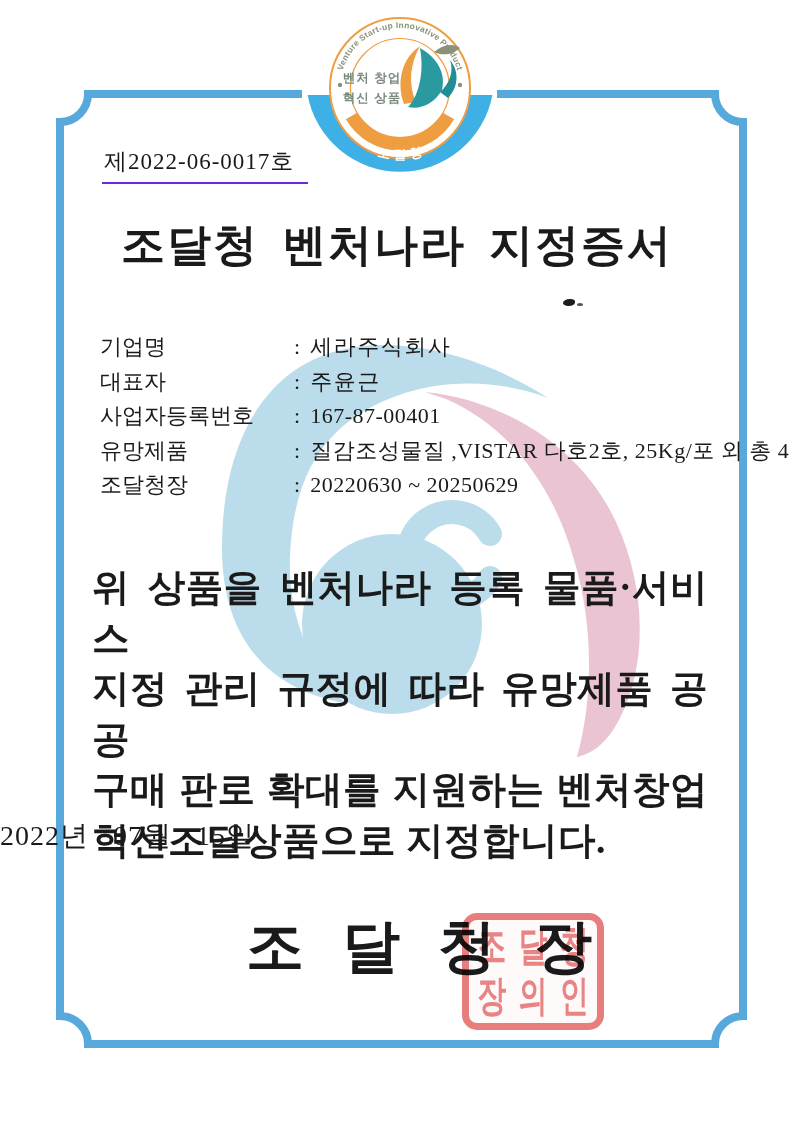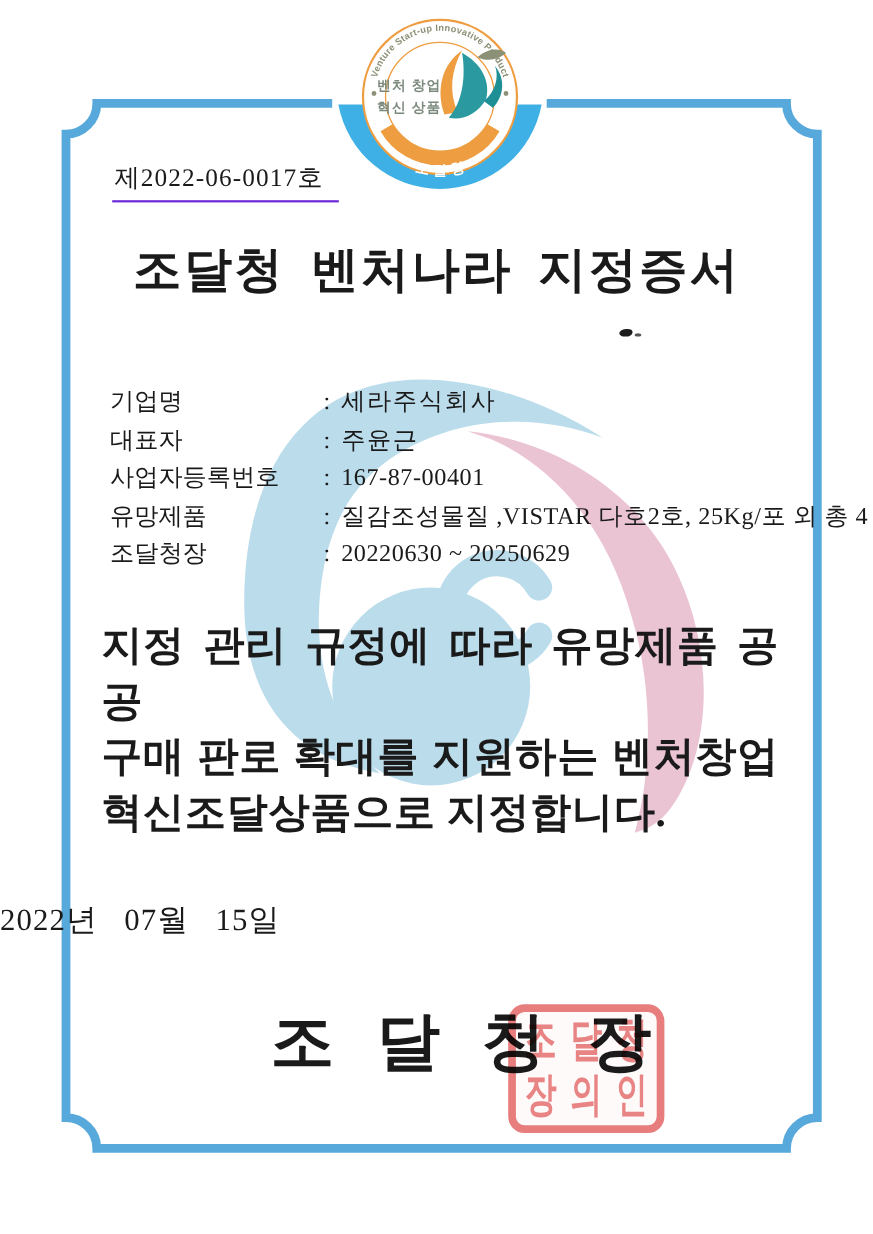--- a/index.html
+++ b/index.html
@@ -14,21 +14,21 @@
   #docnum{
     left:102px;top:146px;font-size:23px;letter-spacing:1px;
     border-bottom:2px solid #6d28d9;padding:0 14px 5px 2px;z-index:5;text-align:right;
   }
   
   #title{
     left:0;right:0;top:216px;text-align:center;font-size:44px;font-weight:bold;
     letter-spacing:2px;word-spacing:10px;z-index:5;
   }
   
-  #fields{left:100px;top:348px;width:612px;z-index:5;}
+  #fields{left:100px;top:330px;width:612px;z-index:5;}
   .frow{height:34.5px;line-height:34.5px;font-size:22px;white-space:nowrap;}
   .flabel{
     display:inline-block;width:188px;vertical-align:top;
     text-align:justify;text-align-last:justify;
   }
   .fcolon{display:inline-block;margin:0 10px 0 6px;}
   .fvalue{letter-spacing:1.5px;}
   
   #body-par{left:92px;top:563px;width:616px;z-index:5;}
   .bline{
@@ -128,20 +128,21 @@
     </div>
     <div class="frow">
       <span class="flabel">유망제품</span><span class="fcolon">:</span><span class="fvalue" style="letter-spacing:0.5px">질감조성물질 ,VISTAR 다호2호, 25Kg/포 외 총 4 건</span>
     </div>
     <div class="frow">
       <span class="flabel">조달청장</span><span class="fcolon">:</span><span class="fvalue" style="letter-spacing:0.5px">20220630 ~ 20250629</span>
     </div>
   </div>
 
   <div id="body-par" class="abs">
+    <div class="bline just">위 상품을 벤처나라 등록 물품·서비스</div>
     <div class="bline just">지정 관리 규정에 따라 유망제품 공공</div>
     <div class="bline just">구매 판로 확대를 지원하는 벤처창업</div>
     <div class="bline">혁신조달상품으로 지정합니다.</div>
   </div>
 
   <div id="issue-date" class="abs">2022년 07월 15일</div>
 
   <div id="issuer" class="abs">조달청장</div>
 
   <div id="seal" class="abs">

